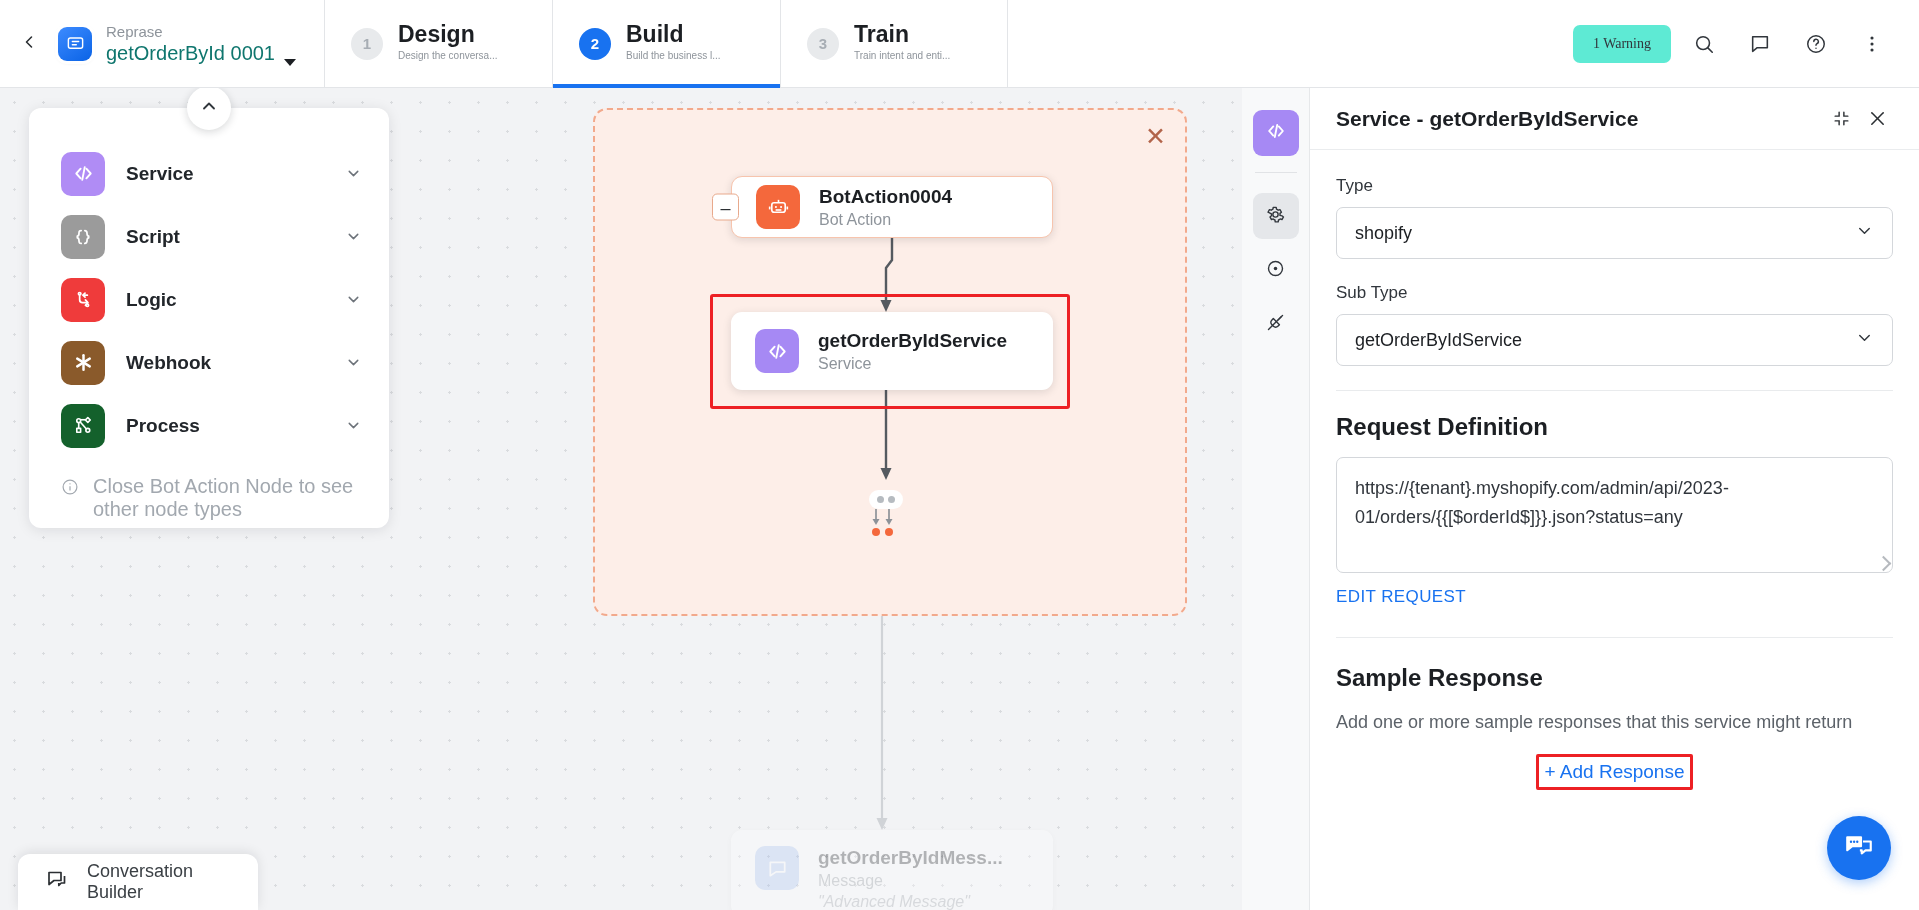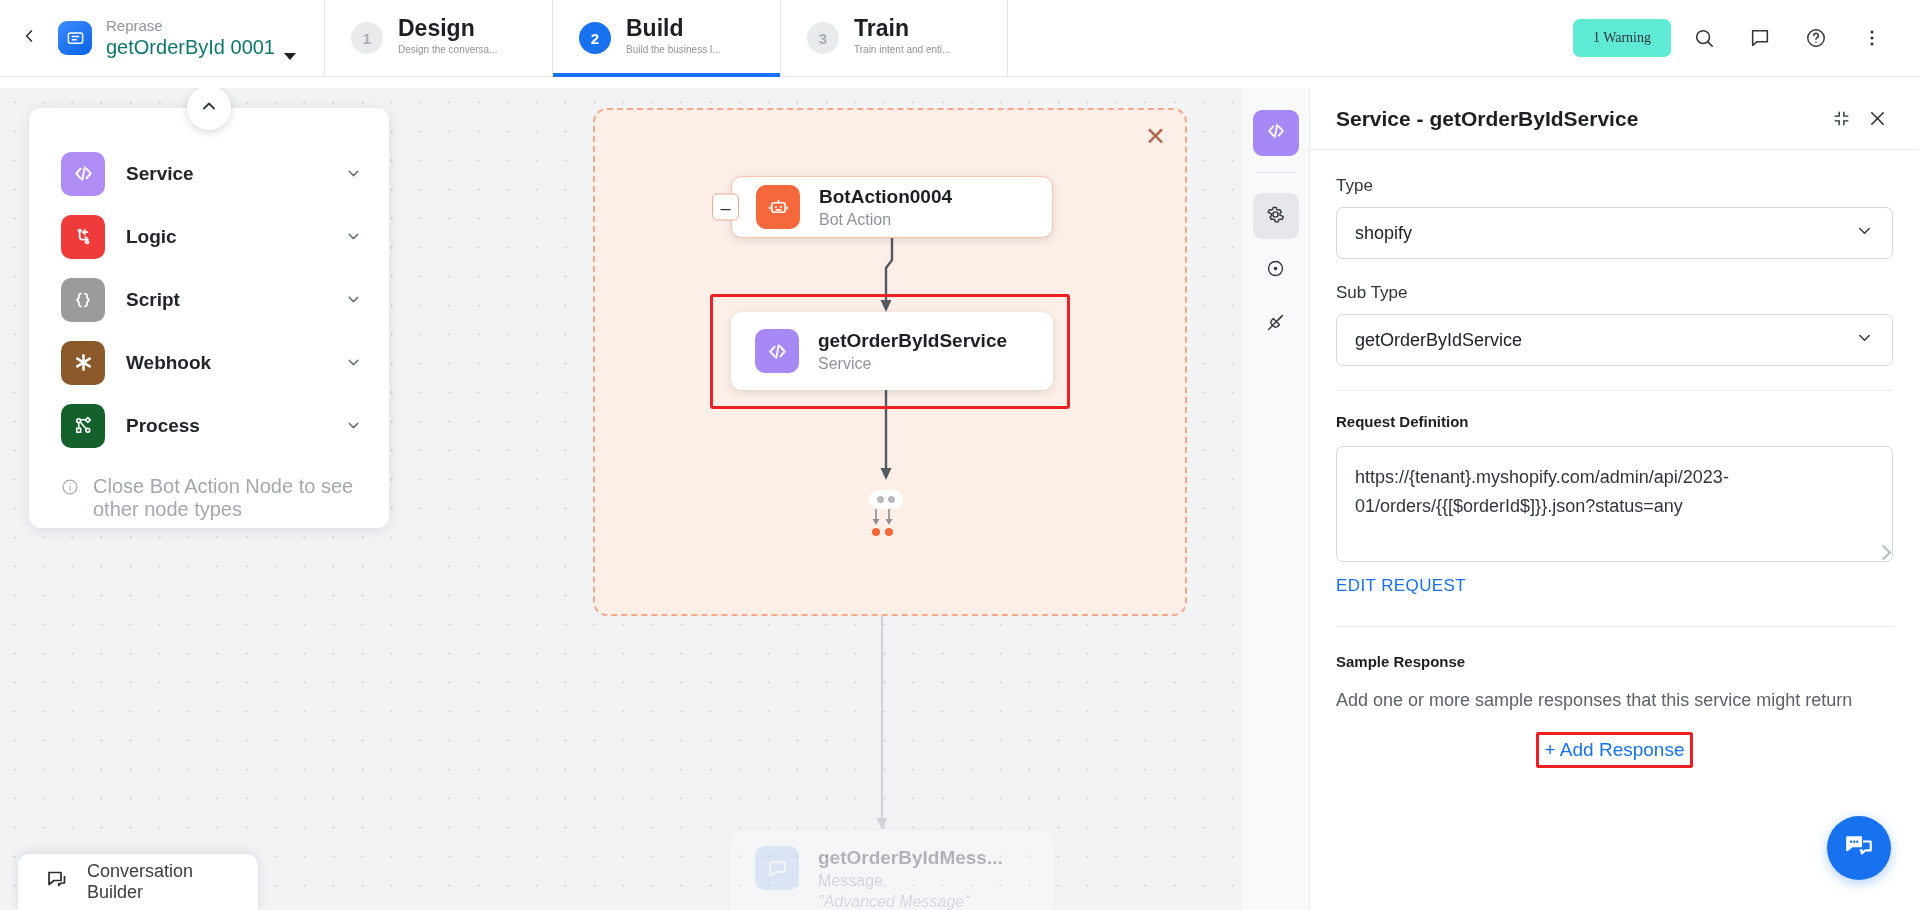--- a/index.html
+++ b/index.html
@@ -7,21 +7,21 @@
     width: 1919px; height: 910px;
     font-family: "Liberation Sans", sans-serif;
     background: #ffffff;
     overflow: hidden;
   }
   body { position: relative; }
 
   
   .header {
     position: absolute; top: 0; left: 0;
-    width: 1919px; height: 77px;
+    width: 1919px; height: 88px;
     background: #ffffff;
     border-bottom: 1px solid #e3e5e8;
     display: flex; align-items: stretch;
     z-index: 40;
   }
   .hdr-back {
     width: 58px; display: flex; align-items: center; justify-content: center;
     cursor: pointer; color: #2b2f33;
   }
   .hdr-brand {
@@ -231,21 +231,21 @@
     justify-content: center; cursor: pointer; color: #2b2f33;
   }
   .panel-body { padding: 26px 26px 0 26px; }
   .field-label { font-size: 17px; color: #31363c; margin-bottom: 11px; }
   .select-box {
     height: 52px; border: 1px solid #d4d7db; border-radius: 7px;
     display: flex; align-items: center; padding: 0 18px;
     font-size: 18px; color: #1c1f23; cursor: pointer; margin-bottom: 24px;
   }
   .select-box span:first-child { flex: 1; }
-  .sec-title { font-size: 15px; font-weight: bold; color: #1c1f23; margin: 8px 0 16px; }
+  .sec-title { font-size: 24px; font-weight: bold; color: #1c1f23; margin: 8px 0 16px; }
   .req-box {
     border: 1px solid #d4d7db; border-radius: 7px;
     padding: 16px 18px; min-height: 116px;
     font-size: 18px; color: #31363c; line-height: 29px;
     position: relative; word-break: break-word;
   }
   .resize-grip {
     position: absolute; right: 3px; bottom: 3px;
     width: 11px; height: 11px;
     border-right: 2px solid #b6babf; border-bottom: 2px solid #b6babf;
@@ -367,54 +367,54 @@
 
     <div class="pal-item">
       <div class="pal-icon" style="background:#b08cf5">
         <svg width="23" height="23" viewBox="0 0 24 24" fill="none" stroke="#fff" stroke-width="2" stroke-linecap="round" stroke-linejoin="round">
             <polyline points="9 7 4.5 12 9 17"></polyline>
             <polyline points="15 7 19.5 12 15 17"></polyline>
             <line x1="13.3" y1="5.4" x2="10.7" y2="18.6"></line>
           </svg>
       </div>
       <div class="pal-label">Service</div>
+      <div class="pal-chev">
+        <svg width="17" height="17" viewBox="0 0 24 24" fill="none" stroke="currentColor" stroke-width="2.1" stroke-linecap="round" stroke-linejoin="round">
+            <polyline points="6 9 12 15 18 9"></polyline>
+          </svg>
+      </div>
+    </div>
+
+    <div class="pal-item">
+      <div class="pal-icon" style="background:#9b9b9b">
+        <svg width="22" height="22" viewBox="0 0 24 24" fill="none" stroke="#fff" stroke-width="1.9" stroke-linecap="round" stroke-linejoin="round">
+            <path d="M10 5c-2 0-2.4 1-2.4 3.1 0 2-.6 2.7-1.8 2.9v2c1.2.2 1.8.9 1.8 2.9C7.6 18 8 19 10 19"></path>
+            <path d="M14 5c2 0 2.4 1 2.4 3.1 0 2 .6 2.7 1.8 2.9v2c-1.2.2-1.8.9-1.8 2.9 0 2.1-.4 3.1-2.4 3.1"></path>
+          </svg>
+      </div>
+      <div class="pal-label">Script</div>
       <div class="pal-chev">
         <svg width="17" height="17" viewBox="0 0 24 24" fill="none" stroke="currentColor" stroke-width="2.1" stroke-linecap="round" stroke-linejoin="round">
             <polyline points="6 9 12 15 18 9"></polyline>
           </svg>
       </div>
     </div>
 
     <div class="pal-item">
       <div class="pal-icon" style="background:#ef3b3b">
         <svg width="23" height="23" viewBox="0 0 24 24" fill="none" stroke="#fff" stroke-width="1.8" stroke-linecap="round" stroke-linejoin="round">
             <circle cx="8" cy="6" r="1.3"></circle>
             <path d="M8 7.6v4.6a3 3 0 0 0 3 3h5"></path>
             <polyline points="14 12.4 16.6 15.2 14 18"></polyline>
             <path d="M16 7.5h-4"></path>
             <polyline points="13.6 5.4 11.4 7.5 13.6 9.6"></polyline>
             <circle cx="16" cy="18" r="1.3"></circle>
           </svg>
       </div>
       <div class="pal-label">Logic</div>
-      <div class="pal-chev">
-        <svg width="17" height="17" viewBox="0 0 24 24" fill="none" stroke="currentColor" stroke-width="2.1" stroke-linecap="round" stroke-linejoin="round">
-            <polyline points="6 9 12 15 18 9"></polyline>
-          </svg>
-      </div>
-    </div>
-
-    <div class="pal-item">
-      <div class="pal-icon" style="background:#9b9b9b">
-        <svg width="22" height="22" viewBox="0 0 24 24" fill="none" stroke="#fff" stroke-width="1.9" stroke-linecap="round" stroke-linejoin="round">
-            <path d="M10 5c-2 0-2.4 1-2.4 3.1 0 2-.6 2.7-1.8 2.9v2c1.2.2 1.8.9 1.8 2.9C7.6 18 8 19 10 19"></path>
-            <path d="M14 5c2 0 2.4 1 2.4 3.1 0 2 .6 2.7 1.8 2.9v2c-1.2.2-1.8.9-1.8 2.9 0 2.1-.4 3.1-2.4 3.1"></path>
-          </svg>
-      </div>
-      <div class="pal-label">Script</div>
       <div class="pal-chev">
         <svg width="17" height="17" viewBox="0 0 24 24" fill="none" stroke="currentColor" stroke-width="2.1" stroke-linecap="round" stroke-linejoin="round">
             <polyline points="6 9 12 15 18 9"></polyline>
           </svg>
       </div>
     </div>
 
     <div class="pal-item">
       <div class="pal-icon" style="background:#8a5a2b">
         <svg width="23" height="23" viewBox="0 0 24 24" fill="#fff" stroke="#fff" stroke-width="2.6" stroke-linecap="round">

